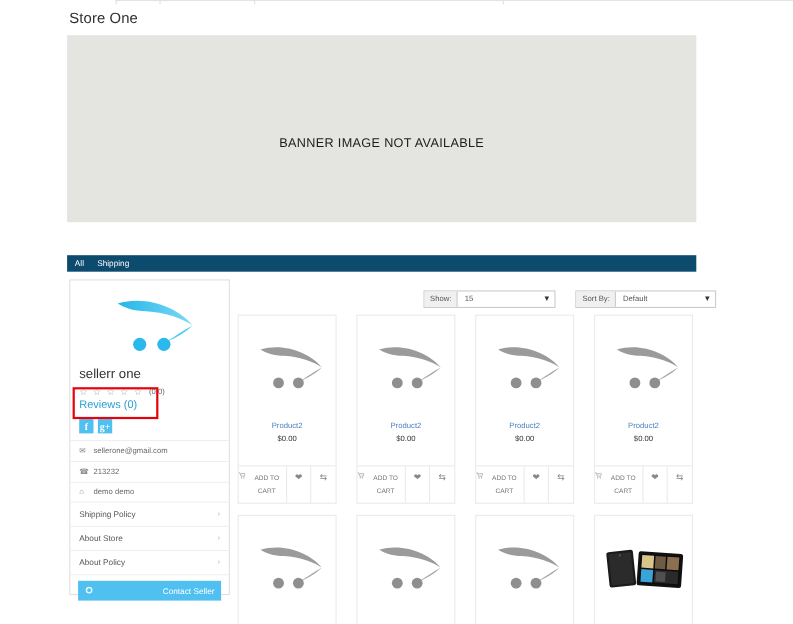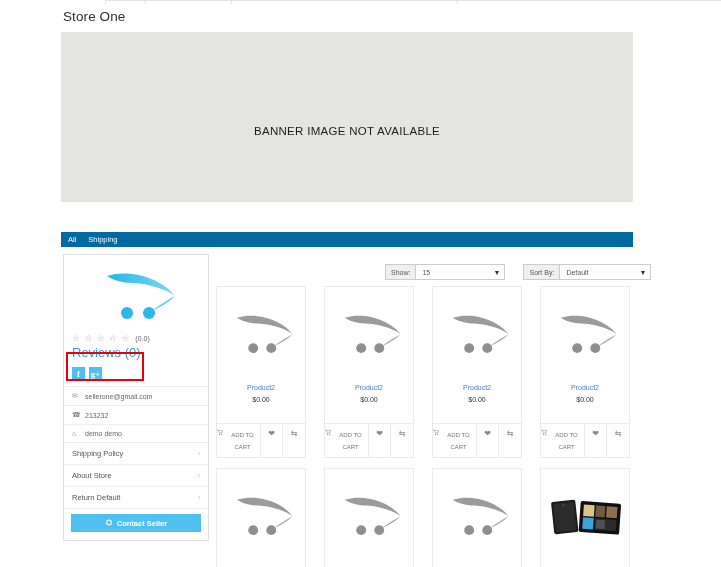--- a/index.html
+++ b/index.html
@@ -37,21 +37,21 @@
   .banner-text {
     position: absolute; width: 100%; top: 93px;
     text-align: center; font-size: 11.5px; color: #1d1d1d;
     letter-spacing: .3px;
   }
 
   
   .navbar {
     position: absolute; left: 34px; top: 232px;
     width: 572px; height: 15px;
-    background: #0369a1;
+    background: #0c4a6e;
     display: flex; align-items: center;
   }
   .navbar .nav-item {
     color: #ffffff; font-size: 7.5px; padding: 0 6px;
     line-height: 15px; cursor: pointer; white-space: nowrap;
   }
   .navbar .nav-item:first-child { padding-left: 7px; }
 
   
   .sidebar {
@@ -66,21 +66,21 @@
   .seller-name {
     font-size: 12px; color: #333; padding: 0 8px 4px 8px;
   }
   .rating-row {
     padding: 0 8px; display: flex; align-items: center; gap: 2px;
     font-size: 7.5px; color: #777; margin-bottom: 2px;
   }
   .rating-row .stars { color: #aaa; font-size: 8.5px; letter-spacing: 1.2px; }
   .rating-row .score { margin-left: 3px; color: #666; font-size: 7px; }
   .reviews-link {
-    padding: 0 8px; font-size: 13px; color: #2a9fd0; cursor: pointer;
+    padding: 0 8px; font-size: 10px; color: #2a9fd0; cursor: pointer;
   }
   .highlight-box {
     position: absolute; left: 2px; top: 97px;
     width: 78px; height: 29px;
     border: 2px solid #e8000a;
     pointer-events: none;
   }
   .social-row { padding: 7px 8px 6px 8px; display: flex; gap: 4px; }
   .social-ico {
     width: 13px; height: 13px; background: #4fc0ef; color: #fff;
@@ -97,22 +97,22 @@
   .menu-line {
     display: flex; align-items: center; justify-content: space-between;
     padding: 6px 8px; font-size: 7.5px; color: #555;
     border-top: 1px solid #efefef; cursor: pointer;
   }
   .menu-line .chev { color: #b8b8b8; font-size: 7px; }
   .contact-btn-wrap { padding: 5px 7px 7px 7px; border-top: 1px solid #efefef; }
   .contact-btn {
     background: #4fc0ef; color: #fff; border: none;
     width: 100%; height: 18px; font-size: 7.5px;
-    display: flex; align-items: center; justify-content: center; gap: 4px;
-    cursor: pointer; font-family: "Liberation Sans", sans-serif; font-weight: bold;
+    display: flex; align-items: center; justify-content: space-between; gap: 4px;
+    cursor: pointer; font-family: "Liberation Sans", sans-serif;
   }
 
   
   .toolbar {
     position: absolute; left: 358px; top: 264px;
     display: flex; gap: 18px; align-items: center;
   }
   .ctl {
     display: flex; align-items: stretch; height: 16px;
     border: 1px solid #ccc; background: #fff;
@@ -206,20 +206,21 @@
             <stop offset="1" stop-color="#7fd8f5"></stop>
           </linearGradient>
         </defs>
         <path d="M18 10 C44 2, 74 14, 86 30 C78 24, 62 18, 44 17 C33 17, 24 14, 18 10 Z" fill="url(#lgA)"></path>
         <path d="M86 30 C80 36, 70 42, 62 45 C70 40, 78 34, 86 30 Z" fill="#55cdf0"></path>
         <circle cx="38" cy="47" r="6" fill="#2ab9ea"></circle>
         <circle cx="60" cy="47" r="6" fill="#2ab9ea"></circle>
       </svg>
     </div>
 
+    <div class="seller-name">sellerr one</div>
 
     <div class="rating-row">
       <span class="stars">☆ ☆ ☆ ☆ ☆</span>
       <span class="score">(0.0)</span>
     </div>
     <div class="reviews-link">Reviews (0)</div>
 
     <div class="highlight-box"></div>
 
     <div class="social-row">
@@ -242,21 +243,21 @@
 
     <div class="menu-line">
       <span>Shipping Policy</span>
       <span class="chev">›</span>
     </div>
     <div class="menu-line">
       <span>About Store</span>
       <span class="chev">›</span>
     </div>
     <div class="menu-line">
-      <span>Return Default</span>
+      <span>About Policy</span>
       <span class="chev">›</span>
     </div>
 
     <div class="contact-btn-wrap">
       <button class="contact-btn">
         <svg width="8" height="8" viewBox="0 0 16 16">
           <circle cx="8" cy="7" r="6" fill="#ffffff" opacity=".85"></circle>
           <circle cx="8" cy="7" r="3.4" fill="#4fc0ef"></circle>
         </svg>
         <span>Contact Seller</span>

